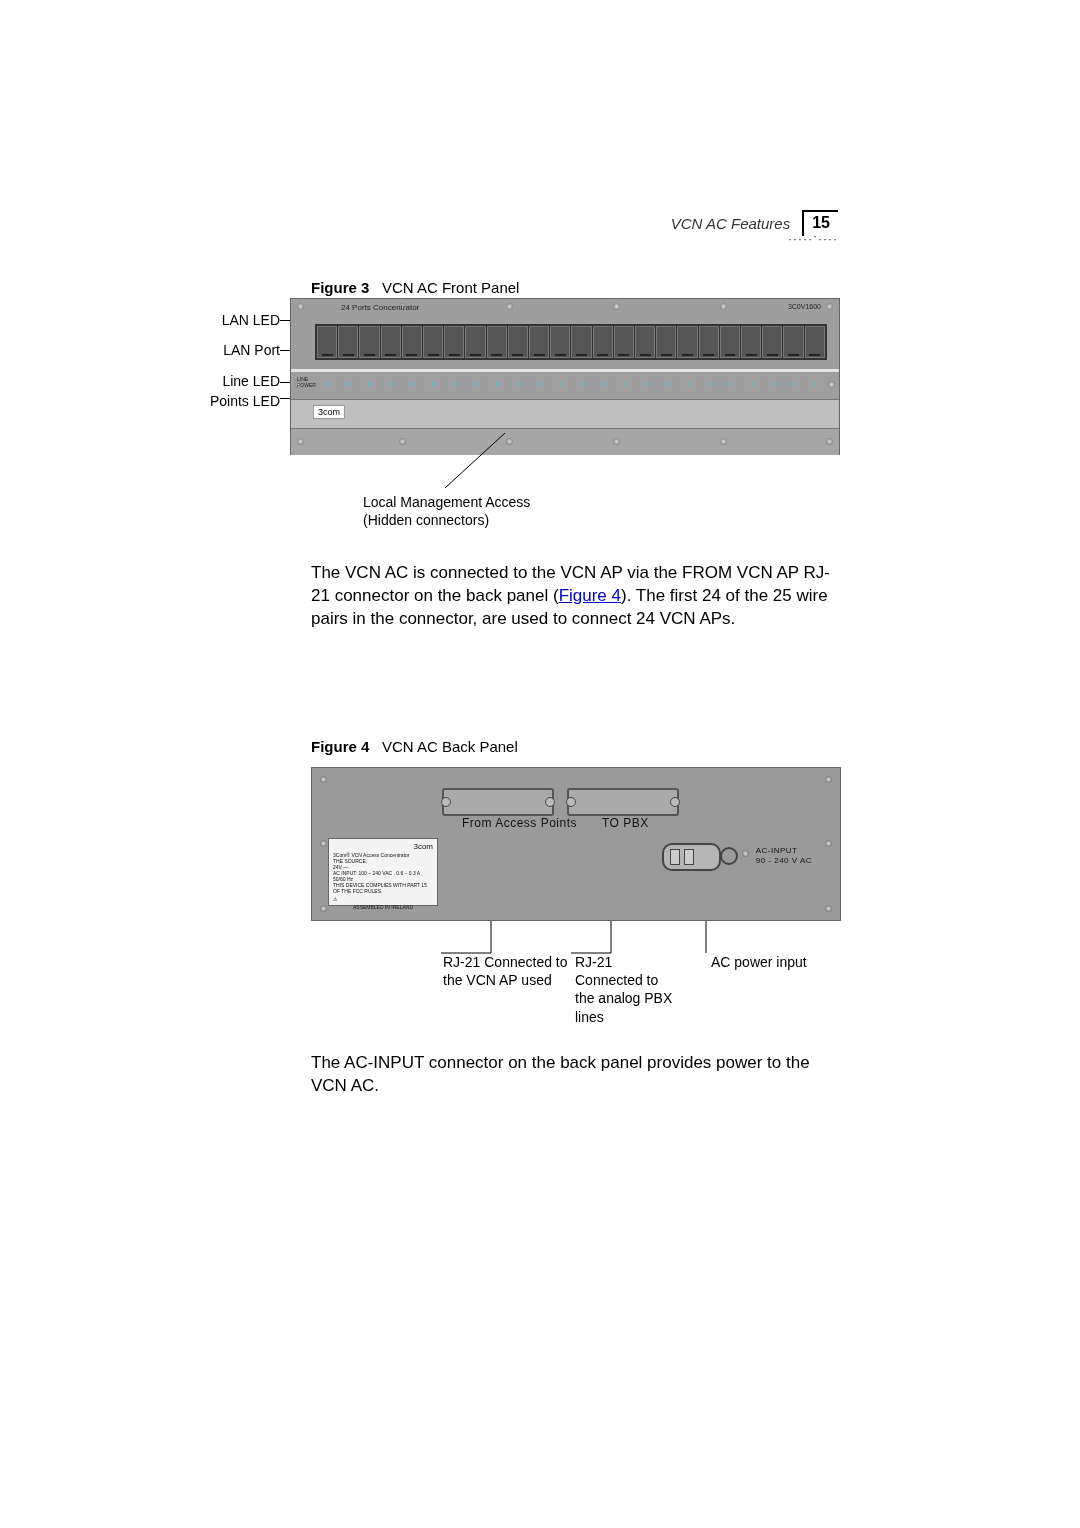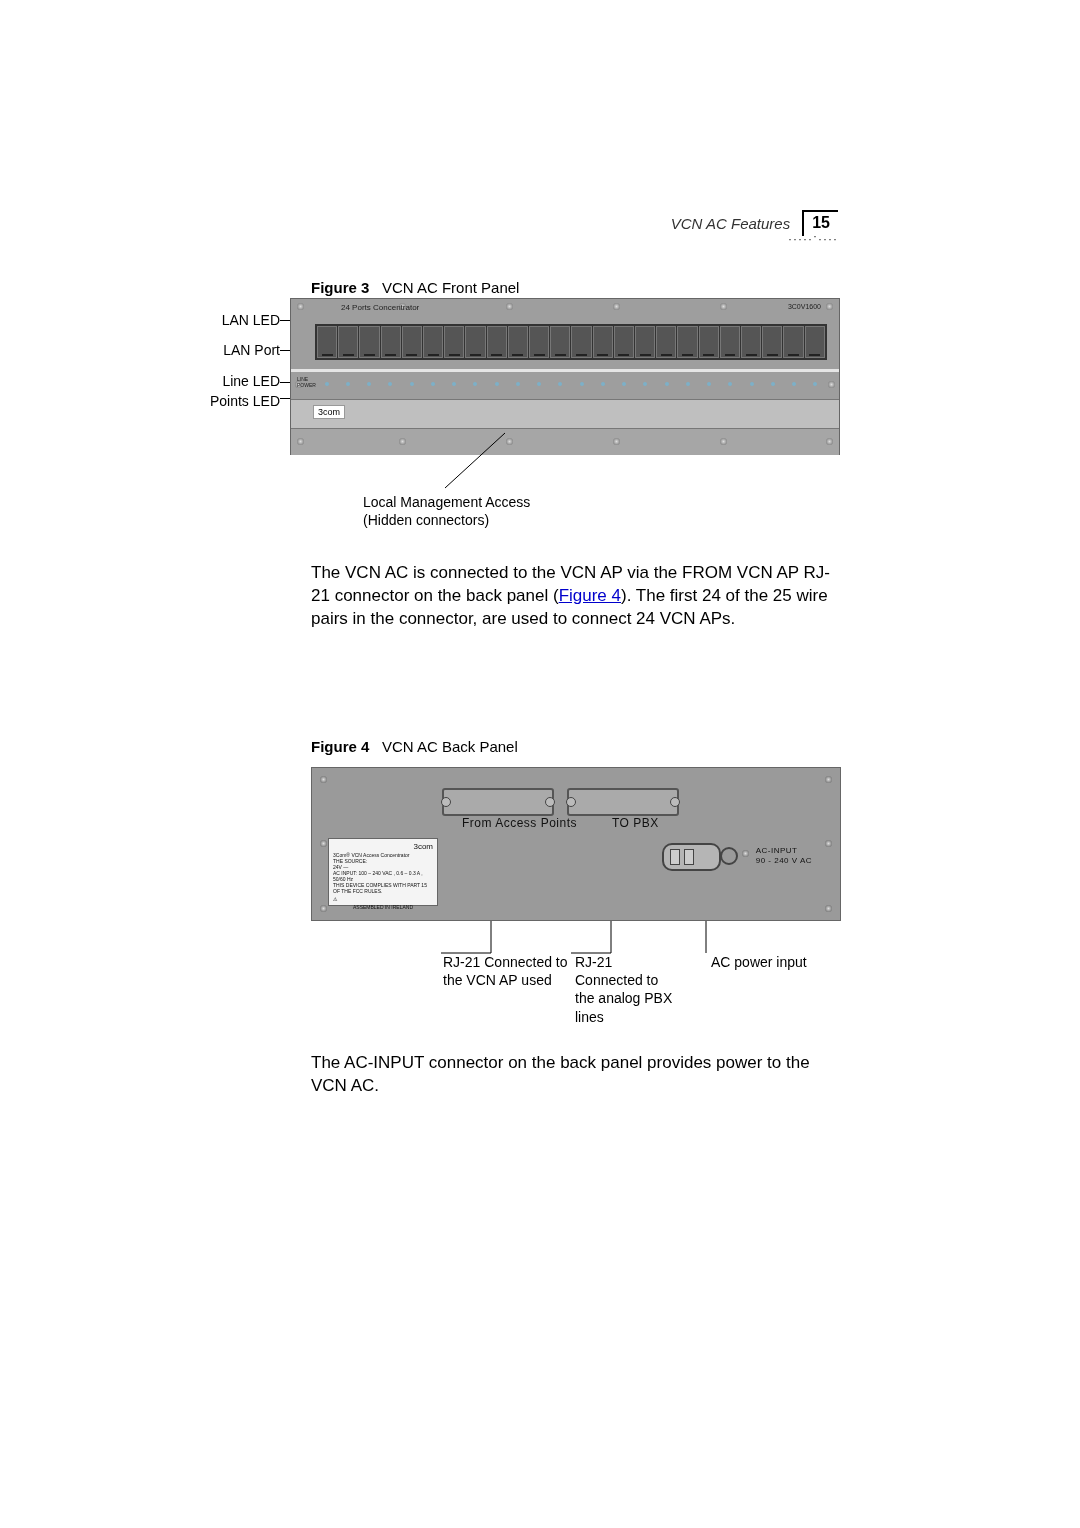--- a/index.html
+++ b/index.html
@@ -361,21 +361,21 @@
       <div class="bp-screw" style="top:8px;right:8px;"></div>
       <div class="bp-screw" style="top:72px;left:8px;"></div>
       <div class="bp-screw" style="top:72px;right:8px;"></div>
       <div class="bp-screw" style="bottom:8px;left:8px;"></div>
       <div class="bp-screw" style="bottom:8px;right:8px;"></div>
 
       <div class="bp-conn" style="left:130px;"></div>
       <div class="bp-connlabel" style="left:150px;">From Access Points</div>
 
       <div class="bp-conn" style="left:255px;"></div>
-      <div class="bp-connlabel" style="left:300px;">TO PBX</div>
+      <div class="bp-connlabel" style="left:290px;">TO PBX</div>
 
       <div class="bp-info">
         <div class="logo">3com</div>
         <div style="white-space:pre-line">3Com® VCN Access Concentrator
 THE SOURCE:
 24V —
 AC INPUT: 100 – 240 VAC , 0.6 – 0.3 A , 50/60 Hz
 THIS DEVICE COMPLIES WITH PART 15
 OF THE FCC RULES.</div>
         <div style="margin-top:2px;">⚠</div>

